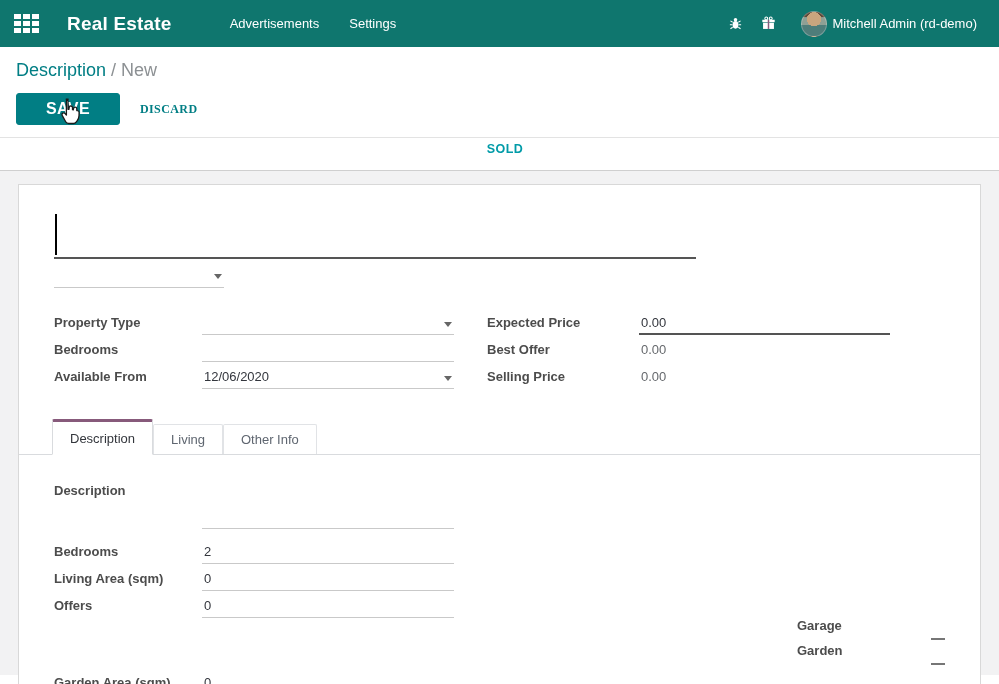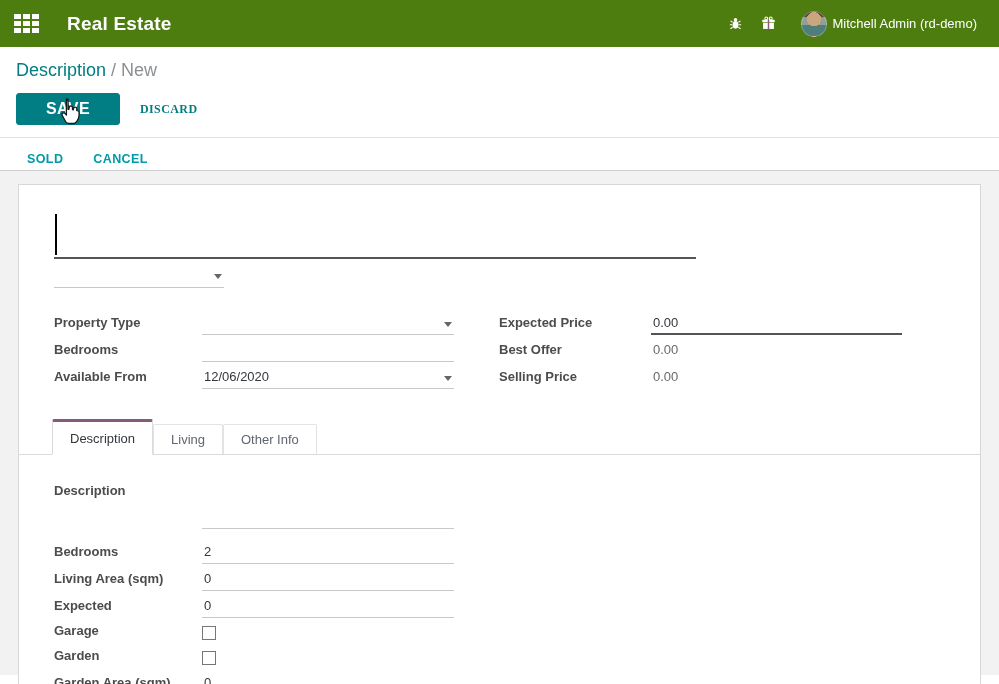--- a/index.html
+++ b/index.html
@@ -7,21 +7,21 @@
   body {
     font-family: "Liberation Sans", sans-serif;
     background: #fff;
     position: relative;
     overflow: hidden;
     color: #4c4c4c;
   }
 
   
   .navbar {
-    height: 47px; background: #4d7c0f; display: flex; align-items: center;
+    height: 47px; background: #0f766e; display: flex; align-items: center;
     padding: 0 10px 0 14px; color: #fff;
   }
   .apps-icon { width: 25px; height: 19px; display: grid; cursor: pointer;
     grid-template-columns: repeat(3, 7px); grid-template-rows: repeat(3, 5px); gap: 2px; }
   .apps-icon span { background: #fff; }
   .brand { font-size: 19px; font-weight: 700; margin-left: 28px; letter-spacing: .2px; cursor: pointer; }
   .nav-menu { display: flex; margin-left: 56px; gap: 26px; font-size: 13px; }
   .nav-menu .nav-item { cursor: pointer; padding: 4px 2px; }
   .nav-right { margin-left: auto; display: flex; align-items: center; }
   .nav-ico { width: 16px; height: 16px; display: flex; align-items: center; justify-content: center; cursor: pointer; }
@@ -48,40 +48,40 @@
     cursor: pointer; font-family: inherit;
   }
   .btn-discard {
     background: none; border: none; color: #017e84; font-weight: 700; font-size: 12px;
     letter-spacing: .4px; margin-left: 16px; cursor: pointer; font-family: Liberation Serif, serif; padding: 6px 4px;
   }
 
   
   .statusbar {
     height: 33px; background: #fff; border-bottom: 1px solid #cfcfcf;
-    display: flex; align-items: flex-end; padding: 0 16px 0 27px; gap: 30px;
+    display: flex; align-items: center; padding: 0 16px 0 27px; gap: 30px; flex-direction: column;
   }
   .sb-btn { background: none; border: none; color: #019ba8; font-weight: 700; font-size: 12.5px;
     letter-spacing: .4px; cursor: pointer; font-family: inherit; padding: 4px 0; }
 
   
   .content { background: #f2f2f3; height: 504px; padding: 13px 18px 0; }
   .sheet {
     background: #fff; border: 1px solid #d8d8d8; width: 100%; height: 560px;
     padding: 0 35px; position: relative;
   }
   .title-input { width: 642px; height: 48px; margin-top: 26px; border-bottom: 2px solid #555; position: relative; cursor: text; }
   .text-caret { position: absolute; left: 1px; top: 3px; width: 2px; height: 41px; background: #000; }
   .tags-input { width: 170px; height: 26px; margin-top: 3px; border-bottom: 1px solid #c9c9c9; position: relative; cursor: pointer; }
 
   .caret-down { width: 0; height: 0; border-left: 4px solid transparent; border-right: 4px solid transparent; border-top: 5px solid #666; position: absolute; }
   .tags-input .caret-down { right: 2px; top: 12px; }
   .finput .caret-down { right: 2px; top: 9px; }
 
-  .field-group { display: grid; grid-template-columns: 400px 1fr; column-gap: 45px; margin-top: 20px; }
+  .field-group { display: grid; grid-template-columns: 400px 1fr; column-gap: 33px; margin-top: 20px; }
   .frow { height: 27px; display: flex; align-items: flex-end; }
   .flabel { width: 148px; font-size: 13px; font-weight: 700; color: #4c4c4c; padding-bottom: 5px; flex: none; }
   .col-right .flabel { width: 152px; }
   .finput {
     width: 252px; height: 22px; font-size: 13px; color: #33363d; border-bottom: 1px solid #c9c9c9;
     position: relative; padding: 2px 2px 1px; cursor: text;
   }
   .col-right .finput { width: 251px; }
   .finput.emph { border-bottom: 2px solid #545454; }
   .finput.readonly { border-bottom: none; color: #66696d; cursor: default; }
@@ -97,21 +97,21 @@
     border-radius: 2px 2px 0 0;
   }
   .tab.active {
     height: 36px; border: 1px solid #d9dbde; border-top: 3px solid #875a7b;
     border-bottom: 1px solid #fff; margin-bottom: -1px; color: #33363c; font-weight: 400;
   }
   .tab-content { padding-top: 28px; }
   .desc-row { display: flex; }
   .desc-box { width: 252px; height: 46px; border-bottom: 1px solid #c9c9c9; cursor: text; }
   .tab-rows { margin-top: 8px; }
-  .tab-rows .frow.cbrow { height: 25px; }
+  .tab-rows .frow.cbrow { height: 25px; flex-direction: column; }
   .checkbox { width: 14px; height: 14px; border: 1px solid #767676; background: #fff; margin-bottom: 3px; cursor: pointer; }
 
   
   .mouse-cursor { position: absolute; left: 57px; top: 96px; z-index: 50; pointer-events: none; }
 </style>
 </head>
 <body>
 
 <div class="navbar">
   <div class="apps-icon">
@@ -119,20 +119,24 @@
       <span></span>
       <span></span>
       <span></span>
       <span></span>
       <span></span>
       <span></span>
       <span></span>
       <span></span>
   </div>
   <div class="brand">Real Estate</div>
+  <div class="nav-menu">
+    <span class="nav-item">Advertisements</span>
+    <span class="nav-item">Settings</span>
+  </div>
   <div class="nav-right">
     <span class="nav-ico">
       <svg width="15" height="15" viewBox="0 0 16 16">
         <ellipse cx="8" cy="9.4" rx="3.1" ry="4.1" fill="#fff"></ellipse>
         <circle cx="8" cy="3.9" r="1.9" fill="#fff"></circle>
         <path d="M5 6.6 2.6 5.2 M4.7 9.4 H2 M5 12 2.6 13.6 M11 6.6 13.4 5.2 M11.3 9.4 H14 M11 12 13.4 13.6" stroke="#fff" stroke-width="1.1" fill="none"></path>
       </svg>
     </span>
     <span class="nav-ico">
       <svg width="15" height="15" viewBox="0 0 16 16">
@@ -244,21 +248,21 @@
             <span>2</span>
           </div>
         </div>
         <div class="frow">
           <span class="flabel">Living Area (sqm)</span>
           <div class="finput">
             <span>0</span>
           </div>
         </div>
         <div class="frow">
-          <span class="flabel">Expected</span>
+          <span class="flabel">Offers</span>
           <div class="finput">
             <span>0</span>
           </div>
         </div>
         <div class="frow cbrow">
           <span class="flabel">Garage</span>
           <div class="checkbox"></div>
         </div>
         <div class="frow cbrow">
           <span class="flabel">Garden</span>

